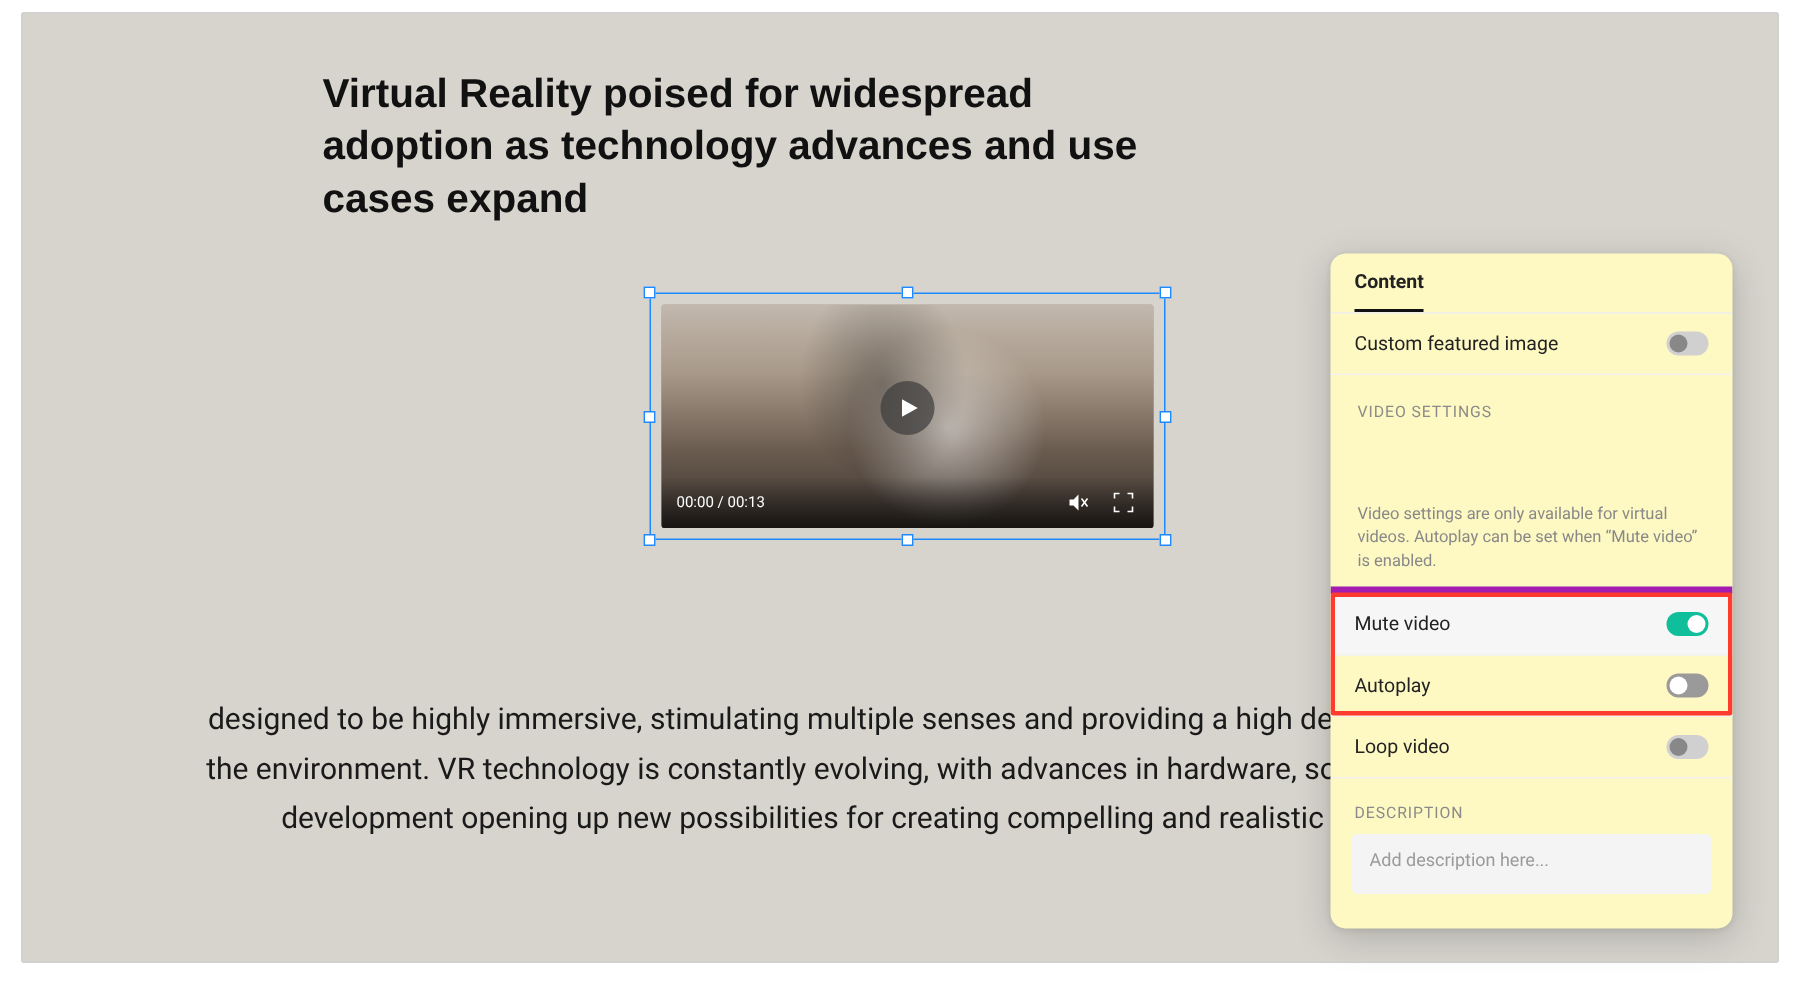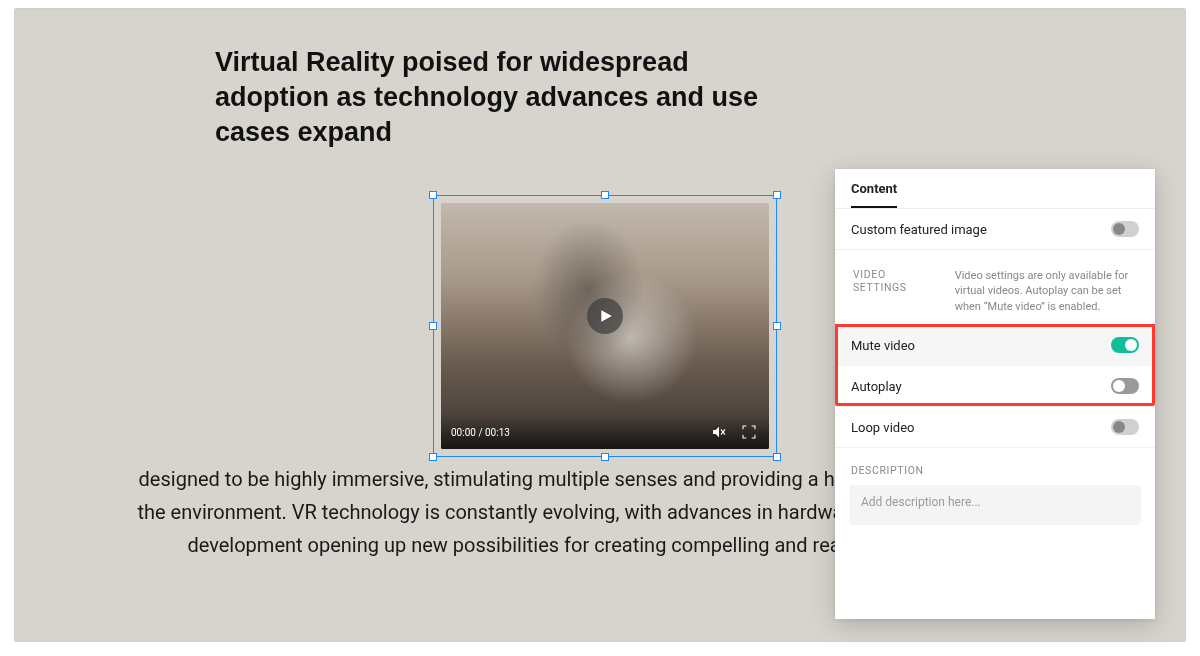--- a/index.html
+++ b/index.html
@@ -30,21 +30,21 @@
     color: #111;
     font-family: "Segoe UI", Arial, sans-serif;
     padding: 0 200px;
   }
   .title-line1, .title-line2, .title-line3 { display: block; }
 
   
   .sel-wrap {
     position: absolute;
     left: 418px; top: 186px;
-    width: 344px; height: 262px;
+    width: 344px; height: 165px;
   }
   .sel-border {
     position: absolute; inset: 0;
     border: 1.5px solid #1e88ff;
   }
   .handle {
     position: absolute;
     width: 8px; height: 8px;
     background: #fff;
     border: 1.5px solid #1e88ff;
@@ -101,24 +101,24 @@
     font-size:20px;
     line-height:1.65;
     color:#1a1a1a;
   }
 
   
   .panel {
     position:absolute;
     right: 30px;
     top: 160px;
-    width: 320px;
+    width: 268px;
     height: 450px;
-    background:#ffffff;
-    border-radius:0;
+    background:#fef9c3;
+    border-radius:10px;
     box-shadow: 0 6px 24px rgba(0,0,0,0.18), 0 1px 4px rgba(0,0,0,0.08);
     overflow:hidden;
     font-size:13px;
     color:#222;
   }
   .tabs {
     padding: 12px 16px 0 16px;
   }
   .tab {
     display:inline-block;
@@ -128,21 +128,21 @@
     border-bottom: 2px solid #111;
   }
   .tabs-border { height:1px; background:#eee; }
   .row {
     display:flex; align-items:center;
     padding: 12px 16px;
     border-bottom:1px solid #f1f1f1;
     gap:48px;
   }
   .row .label { flex:1; font-size:13px; color:#222; }
-  .row.group { flex-direction:row; align-items:flex-start; border-bottom:1px solid #a21caf; padding-top:18px; padding-bottom:10px;padding-left:18px;}
+  .row.group { flex-direction:column; align-items:flex-start; border-bottom:5px solid #a21caf; padding-top:18px; padding-bottom:10px;padding-left:18px;}
   .group-title { font-size:10.5px; letter-spacing:0.06em; color:#8a8a8a; margin-bottom:6px;}
   .group-help { font-size:11px; color:#888; line-height:1.4;}
   .highlight-box {
     position:absolute;
     left:0; right:0;
     border:3px solid #ff3b30;
     pointer-events:none;
     border-radius:2px;
   }
 

